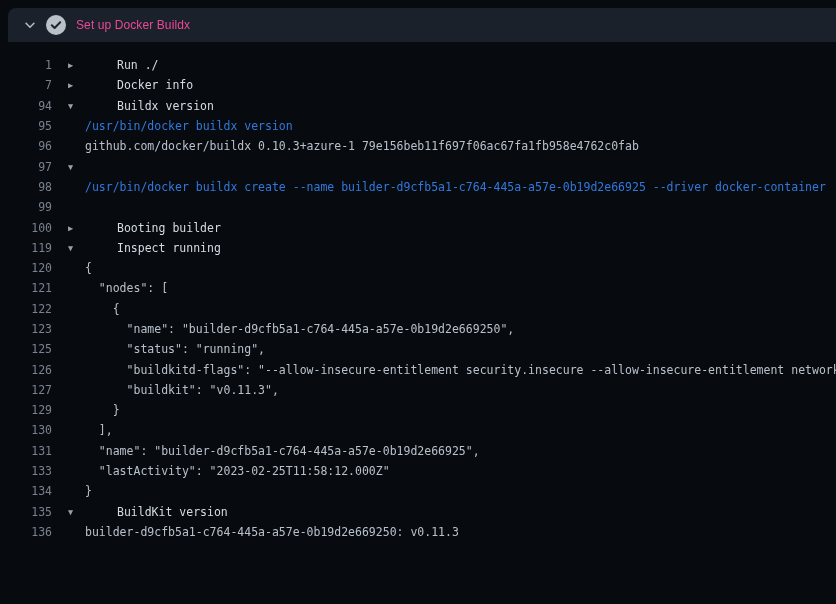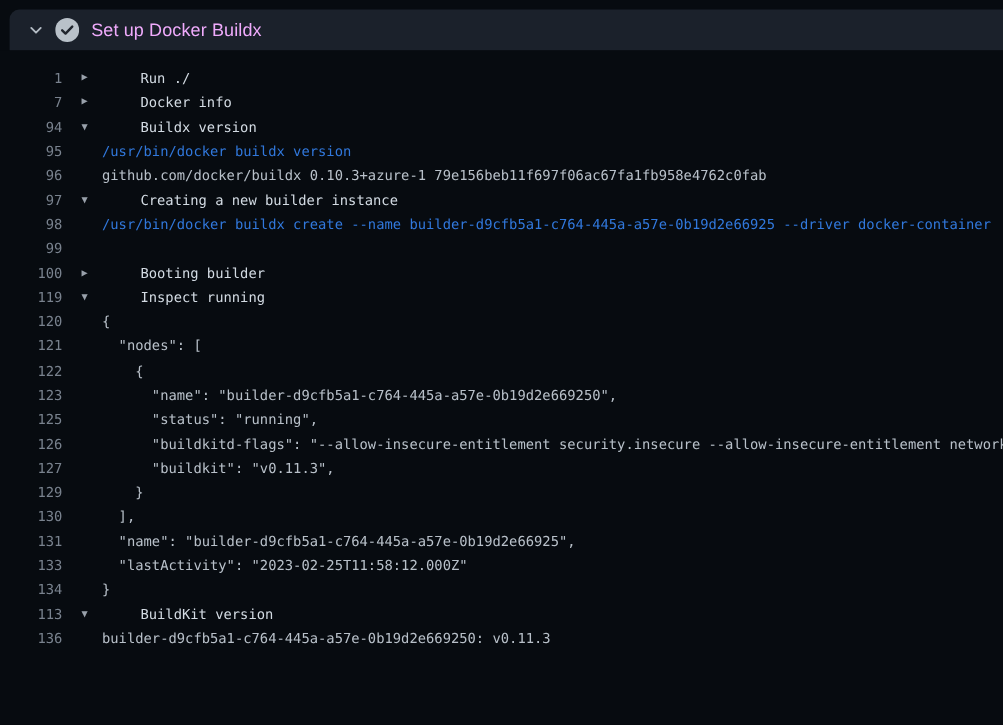--- a/index.html
+++ b/index.html
@@ -31,22 +31,22 @@
     margin-right: 8px;
     cursor: pointer;
     display: flex; align-items: center; justify-content: center;
   }
   .status {
     width: 20px; height: 20px;
     margin-right: 10px;
     display: flex; align-items: center; justify-content: center;
   }
   .step-title {
-    color: #f0abfc;
-    font-size: 15px;
+    color: #ec4899;
+    font-size: 12px;
     font-weight: 500;
     letter-spacing: 0.1px;
   }
   .log-area {
     position: absolute;
     left: 0; top: 42px; right: 0; bottom: 0;
     background: #070b10;
     padding-top: 13px;
     font-family: "DejaVu Sans Mono", monospace;
     font-size: 11.5px;
@@ -103,33 +103,33 @@
   <span class="step-title">Set up Docker Buildx</span>
 </div>
 
 <div class="log-area">
   <div>
       <div class="row"><span class="ln">1</span><span class="marker">▶</span><span class="gtxt">Run ./</span></div>
       <div class="row"><span class="ln">7</span><span class="marker">▶</span><span class="gtxt">Docker info</span></div>
       <div class="row"><span class="ln">94</span><span class="marker">▼</span><span class="gtxt">Buildx version</span></div>
       <div class="row"><span class="ln">95</span><span class="txt command">/usr/bin/docker buildx version</span></div>
       <div class="row"><span class="ln">96</span><span class="txt output">github.com/docker/buildx 0.10.3+azure-1 79e156beb11f697f06ac67fa1fb958e4762c0fab</span></div>
-      <div class="row"><span class="ln">97</span><span class="marker">▼</span><span class="gtxt">Creating a new builder instance</span></div>
+      <div class="row"><span class="ln">97</span><span class="marker">▼</span></div>
       <div class="row"><span class="ln">98</span><span class="txt command">/usr/bin/docker buildx create --name builder-d9cfb5a1-c764-445a-a57e-0b19d2e66925 --driver docker-container</span></div>
       <div class="row"><span class="ln">99</span></div>
       <div class="row"><span class="ln">100</span><span class="marker">▶</span><span class="gtxt">Booting builder</span></div>
       <div class="row"><span class="ln">119</span><span class="marker">▼</span><span class="gtxt">Inspect running</span></div>
       <div class="row"><span class="ln">120</span><span class="txt output">{</span></div>
       <div class="row"><span class="ln">121</span><span class="txt output">  "nodes": [</span></div>
       <div class="row"><span class="ln">122</span><span class="txt output">    {</span></div>
       <div class="row"><span class="ln">123</span><span class="txt output">      "name": "builder-d9cfb5a1-c764-445a-a57e-0b19d2e669250",</span></div>
       <div class="row"><span class="ln">125</span><span class="txt output">      "status": "running",</span></div>
       <div class="row"><span class="ln">126</span><span class="txt output">      "buildkitd-flags": "--allow-insecure-entitlement security.insecure --allow-insecure-entitlement network.host",</span></div>
       <div class="row"><span class="ln">127</span><span class="txt output">      "buildkit": "v0.11.3",</span></div>
       <div class="row"><span class="ln">129</span><span class="txt output">    }</span></div>
       <div class="row"><span class="ln">130</span><span class="txt output">  ],</span></div>
       <div class="row"><span class="ln">131</span><span class="txt output">  "name": "builder-d9cfb5a1-c764-445a-a57e-0b19d2e66925",</span></div>
       <div class="row"><span class="ln">133</span><span class="txt output">  "lastActivity": "2023-02-25T11:58:12.000Z"</span></div>
       <div class="row"><span class="ln">134</span><span class="txt output">}</span></div>
-      <div class="row"><span class="ln">113</span><span class="marker">▼</span><span class="gtxt">BuildKit version</span></div>
+      <div class="row"><span class="ln">135</span><span class="marker">▼</span><span class="gtxt">BuildKit version</span></div>
       <div class="row"><span class="ln">136</span><span class="txt output">builder-d9cfb5a1-c764-445a-a57e-0b19d2e669250: v0.11.3</span></div>
     </div>
 </div>
 
 </body></html>

